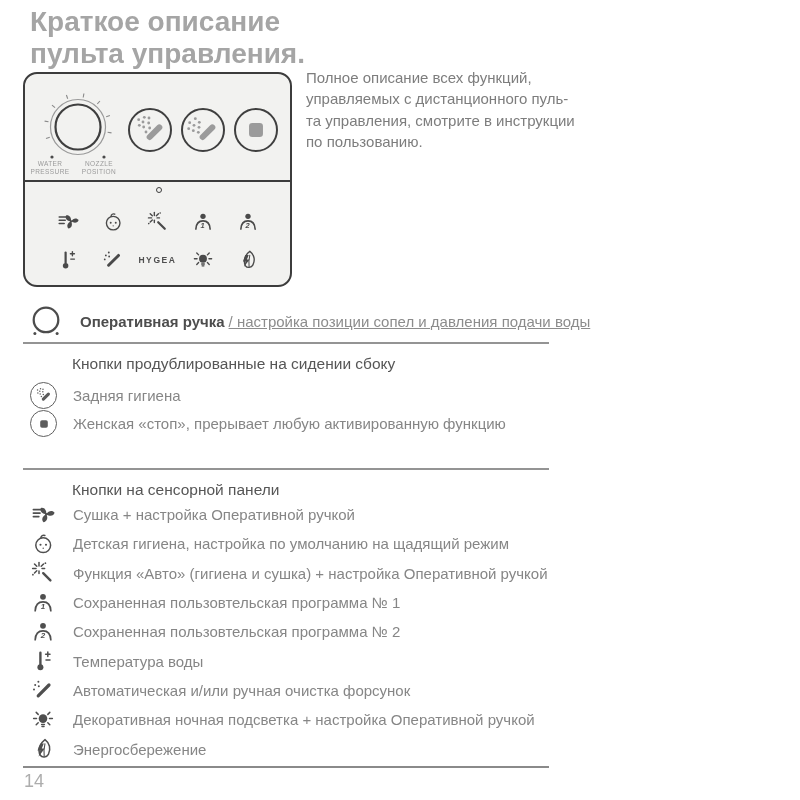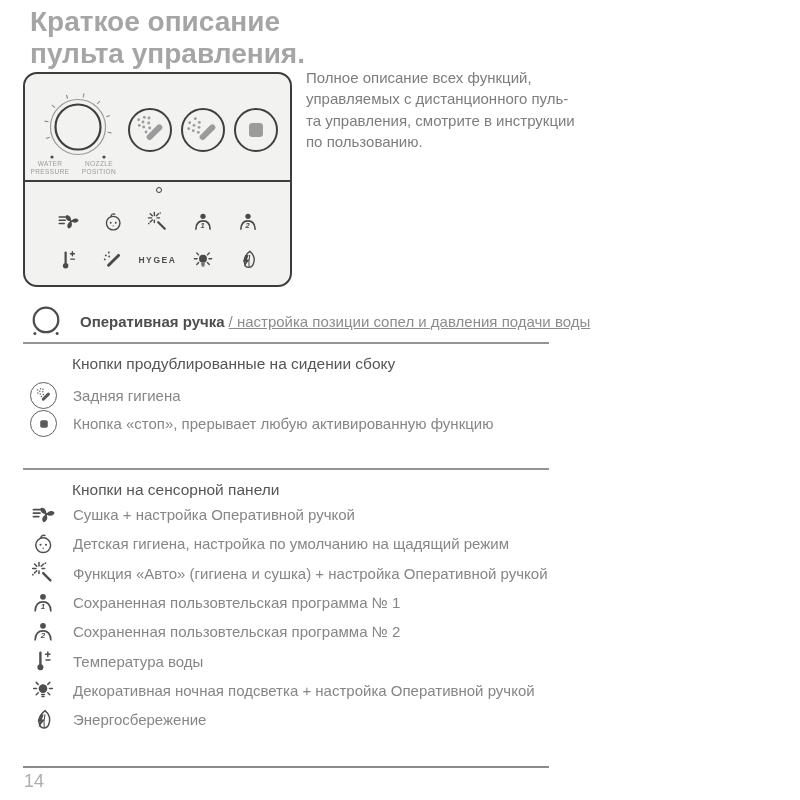--- a/index.html
+++ b/index.html
@@ -308,21 +308,21 @@
           </svg>
         </span>
       <span class="lbl">Задняя гигиена</span>
     </div>
     <div class="row">
       <span class="circ">
           <svg width="24" height="24">
             <use href="#i-stop"></use>
           </svg>
         </span>
-      <span class="lbl">Кнопка «стоп», прерывает любую активированную функцию</span>
+      <span class="lbl">Женская «стоп», прерывает любую активированную функцию</span>
     </div>
   </div>
 
   <div class="hr hr2"></div>
 
   <div class="sec-head sh-b">Кнопки на сенсорной панели</div>
   <div class="rows rows-b">
     <div class="row">
       <span class="plain icbox">
           <svg width="24" height="24">
@@ -369,20 +369,28 @@
       <span class="plain icbox">
           <svg width="24" height="24">
             <use href="#i-temp"></use>
           </svg>
         </span>
       <span class="lbl">Температура воды</span>
     </div>
     <div class="row">
       <span class="plain icbox">
           <svg width="24" height="24">
+            <use href="#i-clean"></use>
+          </svg>
+        </span>
+      <span class="lbl">Автоматическая и/или ручная очистка форсунок</span>
+    </div>
+    <div class="row">
+      <span class="plain icbox">
+          <svg width="24" height="24">
             <use href="#i-light"></use>
           </svg>
         </span>
       <span class="lbl">Декоративная ночная подсветка + настройка Оперативной ручкой</span>
     </div>
     <div class="row">
       <span class="plain icbox">
           <svg width="24" height="24">
             <use href="#i-energy"></use>
           </svg>

